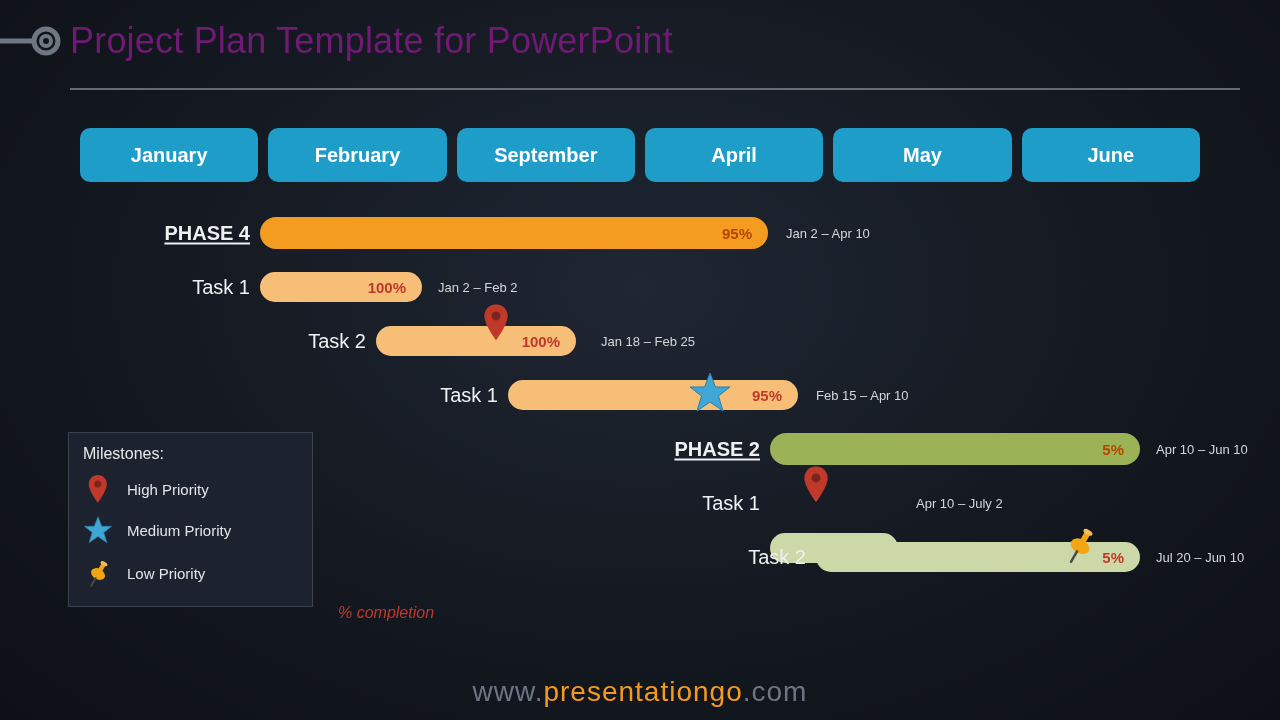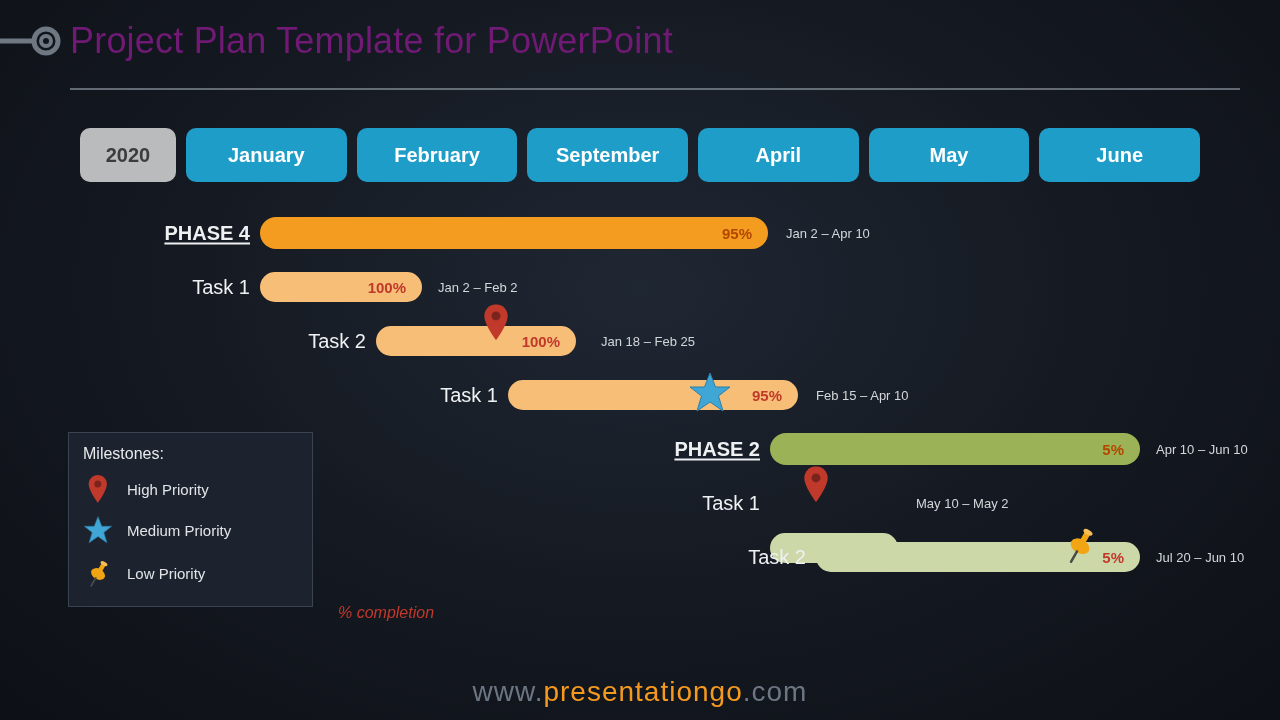--- a/index.html
+++ b/index.html
@@ -181,21 +181,20 @@
       <circle cx="46" cy="18" r="5" fill="none" stroke="#6f7882" stroke-width="4"></circle>
     </svg>
   </div>
   <div class="title">Project Plan Template for PowerPoint</div>
   <div class="title-underline"></div>
 </div>
 
 <div class="chart">
 
   <div class="months">
-    <div class="month year">2020</div>
     <div class="month m">January</div>
     <div class="month m">February</div>
     <div class="month m">September</div>
     <div class="month m">April</div>
     <div class="month m">May</div>
     <div class="month m">June</div>
   </div>
 
   <div class="rows" id="rows">
       <div class="row phase">
@@ -238,21 +237,21 @@
         <div class="bar phase" style="left: 690px; width: 370px; background: rgb(156, 178, 86);">
           <span class="pct" style="color: rgb(179, 71, 0);">5%</span>
         </div>
         <div class="date-range" style="left: 1076px;">Apr 10 – Jun 10</div>
       </div>
       <div class="row">
         <div class="row-label" style="right: 440px;">Task 1</div>
         <div class="bar" style="left: 690px; width: 128px; background: rgb(205, 216, 169); margin-top: 45px;">
           <span class="pct" style="color: rgb(192, 57, 43);">20%</span>
         </div>
-        <div class="date-range" style="left: 836px;">May 10 – May 2</div>
+        <div class="date-range" style="left: 836px;">Apr 10 – July 2</div>
         <div class="marker" style="left: 736px; top: 50%; transform: translate(-50%, -92%);"><svg width="25.2" height="36" viewBox="0 0 28 40">
       <path d="M14 0C6.82 0 1 5.82 1 13c0 9.5 13 27 13 27s13-17.5 13-27C27 5.82 21.18 0 14 0z" fill="#c0392b"></path>
       <circle cx="14" cy="13" r="5" fill="#7b241c"></circle>
     </svg></div>
       </div>
       <div class="row">
         <div class="row-label" style="right: 394px;">Task 2</div>
         <div class="bar" style="left: 736px; width: 324px; background: rgb(205, 216, 169);">
           <span class="pct" style="color: rgb(192, 57, 43);">5%</span>
         </div>

